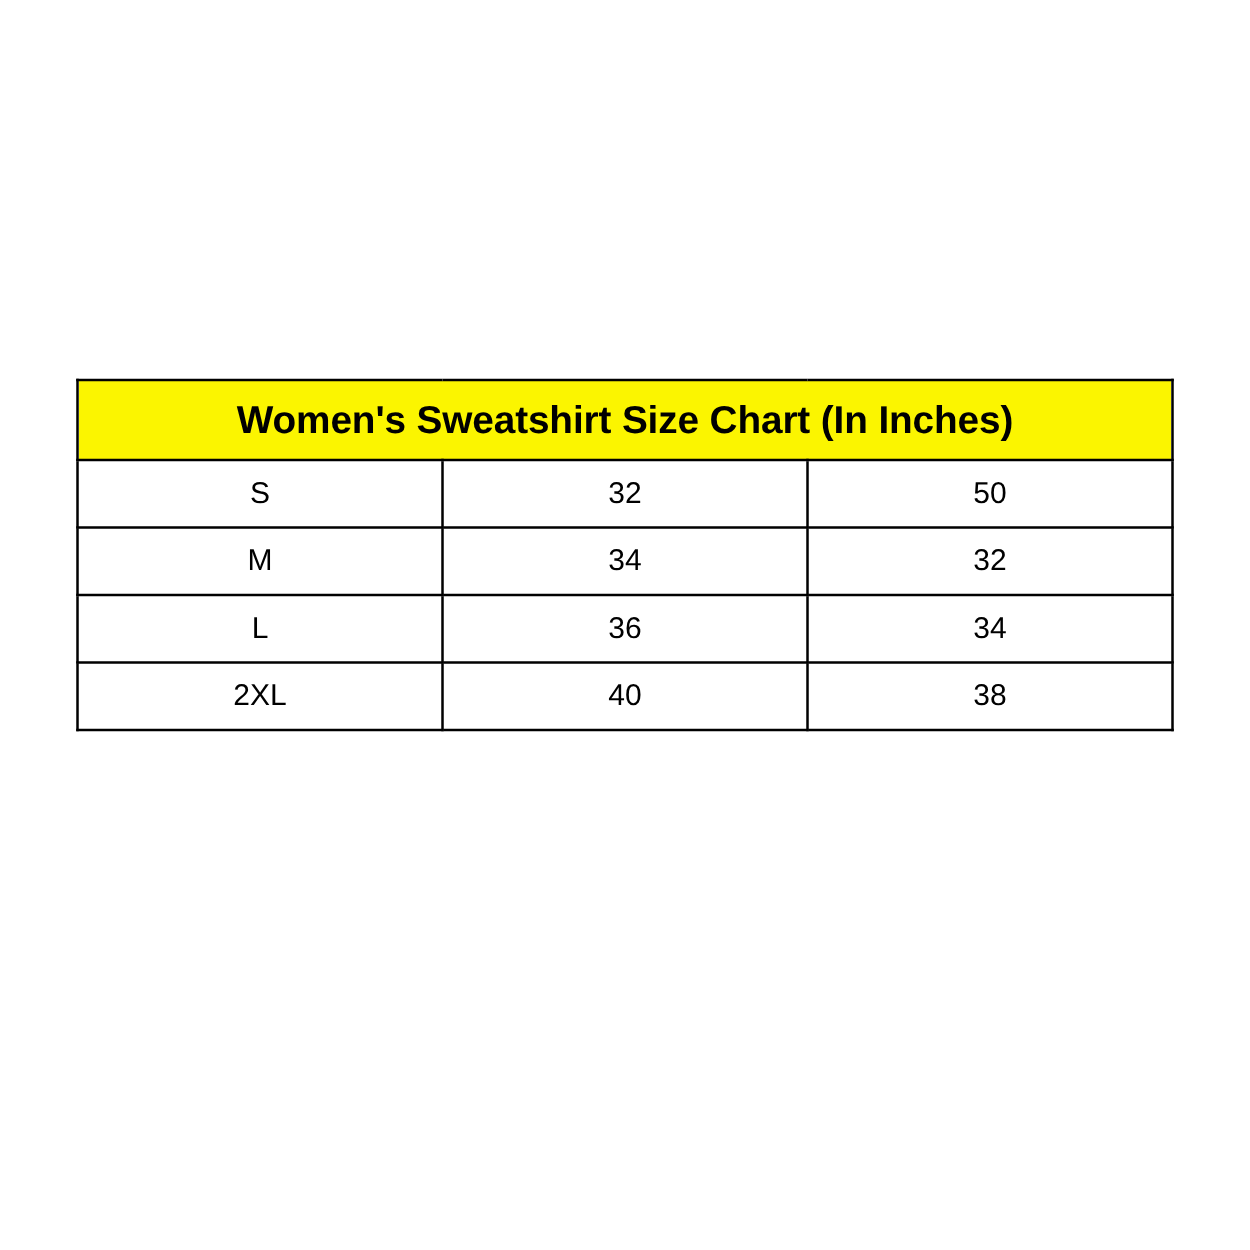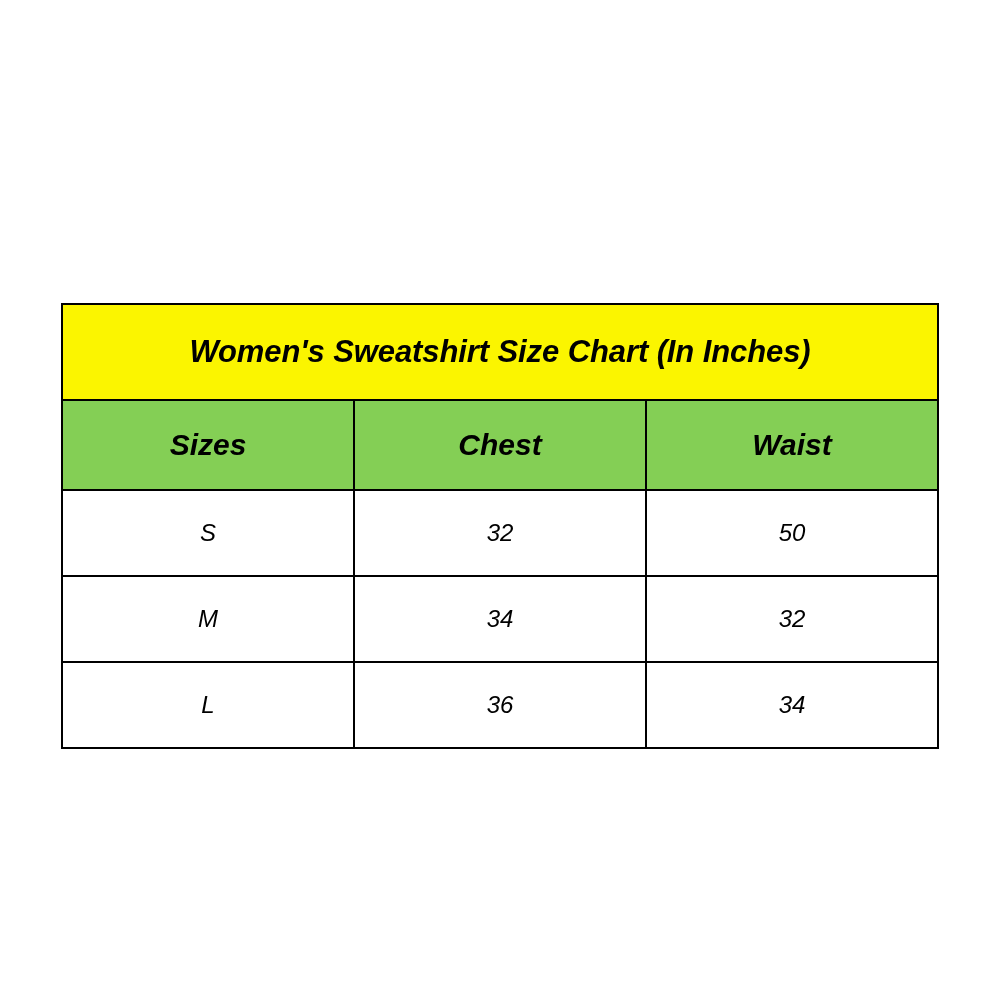--- a/index.html
+++ b/index.html
@@ -22,26 +22,25 @@
     left: 61px;
     top: 303px;
     width: 878px;
     border-collapse: collapse;
     table-layout: fixed;
     background: #ffffff;
   }
   .size-table td,
   .size-table th {
     border: 2px solid #000000;
-    padding: 16px;
+    padding: 0;
     margin: 0;
     text-align: center;
     vertical-align: middle;
     color: #000000;
-    font-style: italic;
   }
   .title-cell {
     background: #fbf500;
     height: 62px;
     font-size: 31px;
     font-weight: bold;
     text-align: left;
     padding-left: 27px;
     white-space: nowrap;
     overflow: hidden;
@@ -66,34 +65,34 @@
 </head>
 <body>
 
 <div id="stage">
   <table class="size-table">
     <tbody>
       <tr>
         <td class="title-cell" colspan="3">Women's Sweatshirt Size Chart (In Inches)</td>
       </tr>
       <tr>
-        <td class="header-cell col-sizes">Sizes</td>
-        <td class="header-cell col-chest">Chest</td>
-        <td class="header-cell col-waist">Waist</td>
-      </tr>
-      <tr>
         <td class="body-cell">S</td>
         <td class="body-cell">32</td>
         <td class="body-cell">50</td>
       </tr>
       <tr>
         <td class="body-cell">M</td>
         <td class="body-cell">34</td>
         <td class="body-cell">32</td>
       </tr>
       <tr>
         <td class="body-cell">L</td>
         <td class="body-cell">36</td>
         <td class="body-cell">34</td>
       </tr>
+      <tr>
+        <td class="body-cell">2XL</td>
+        <td class="body-cell">40</td>
+        <td class="body-cell">38</td>
+      </tr>
     </tbody>
   </table>
 </div>
 
 </body></html>

